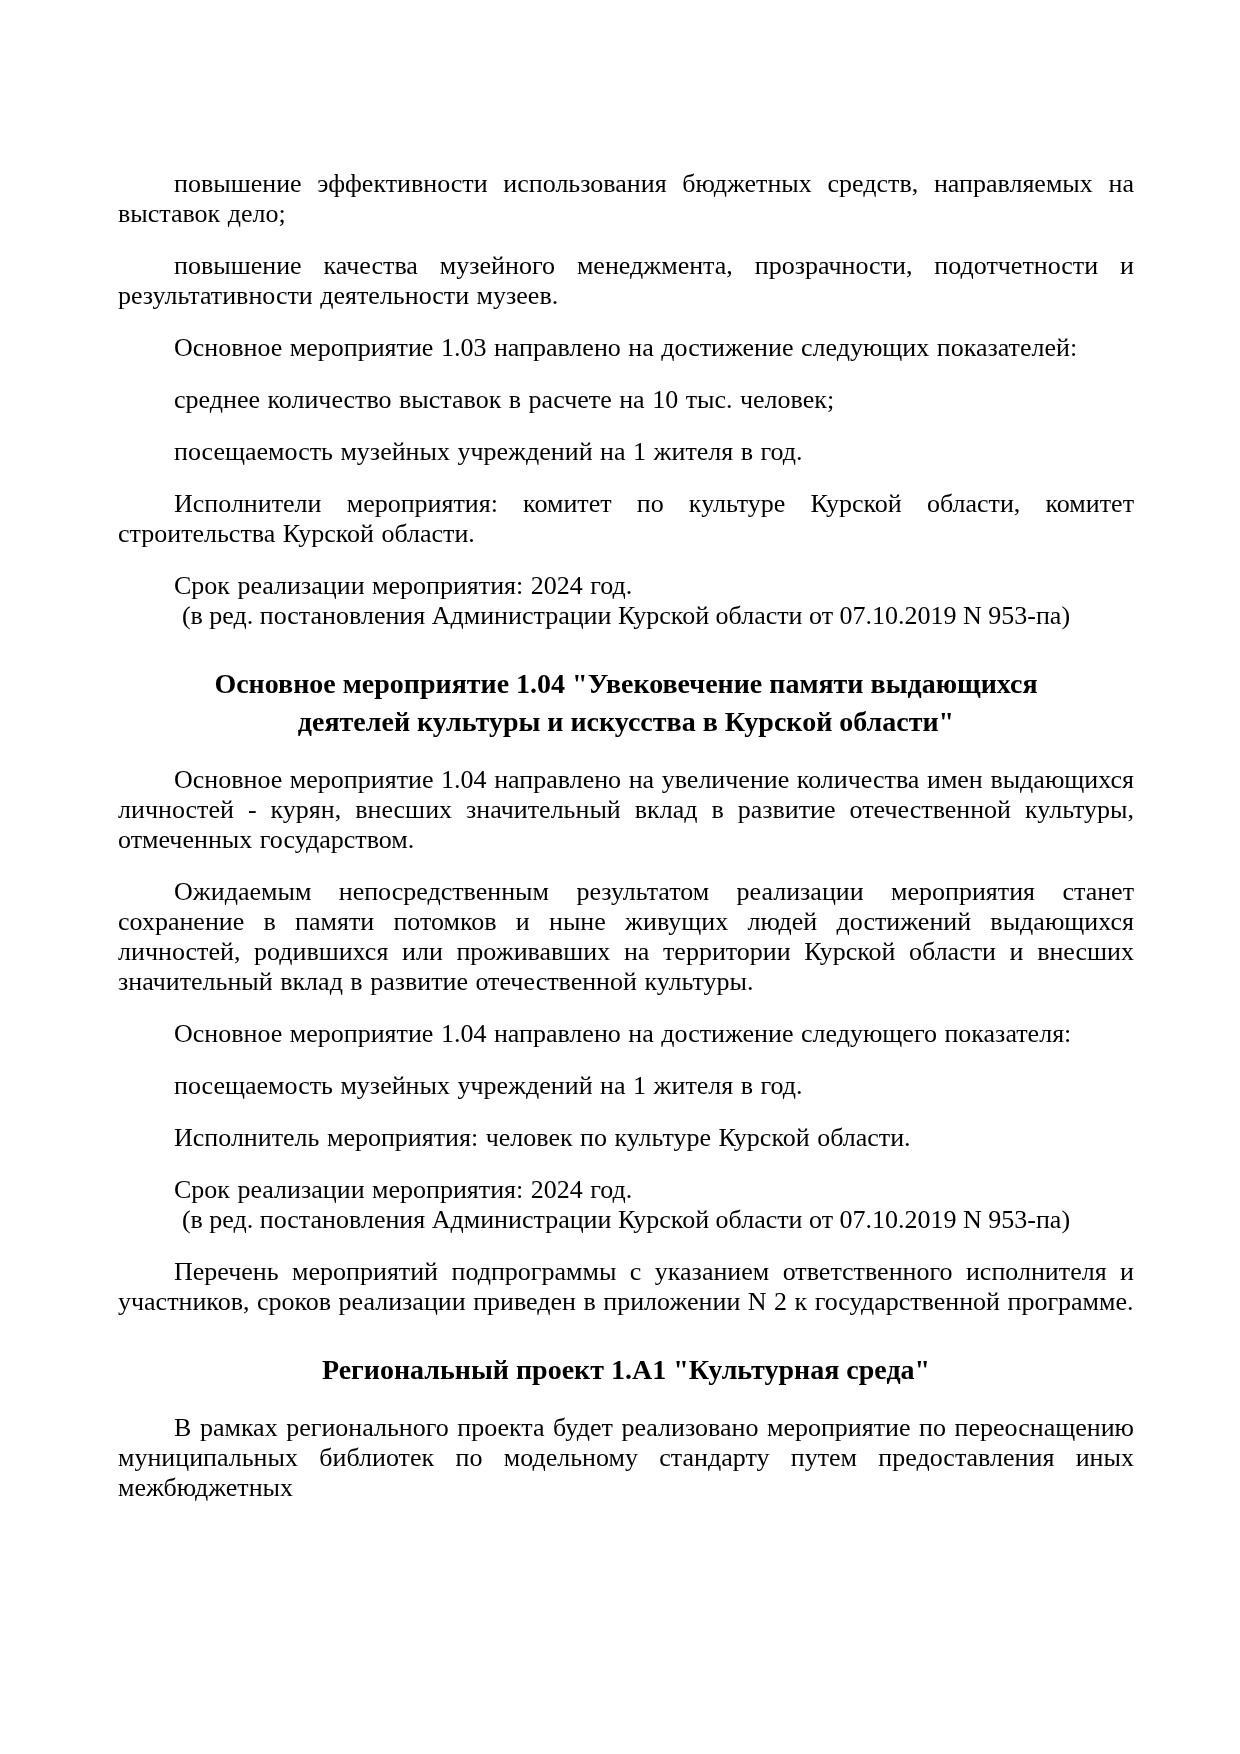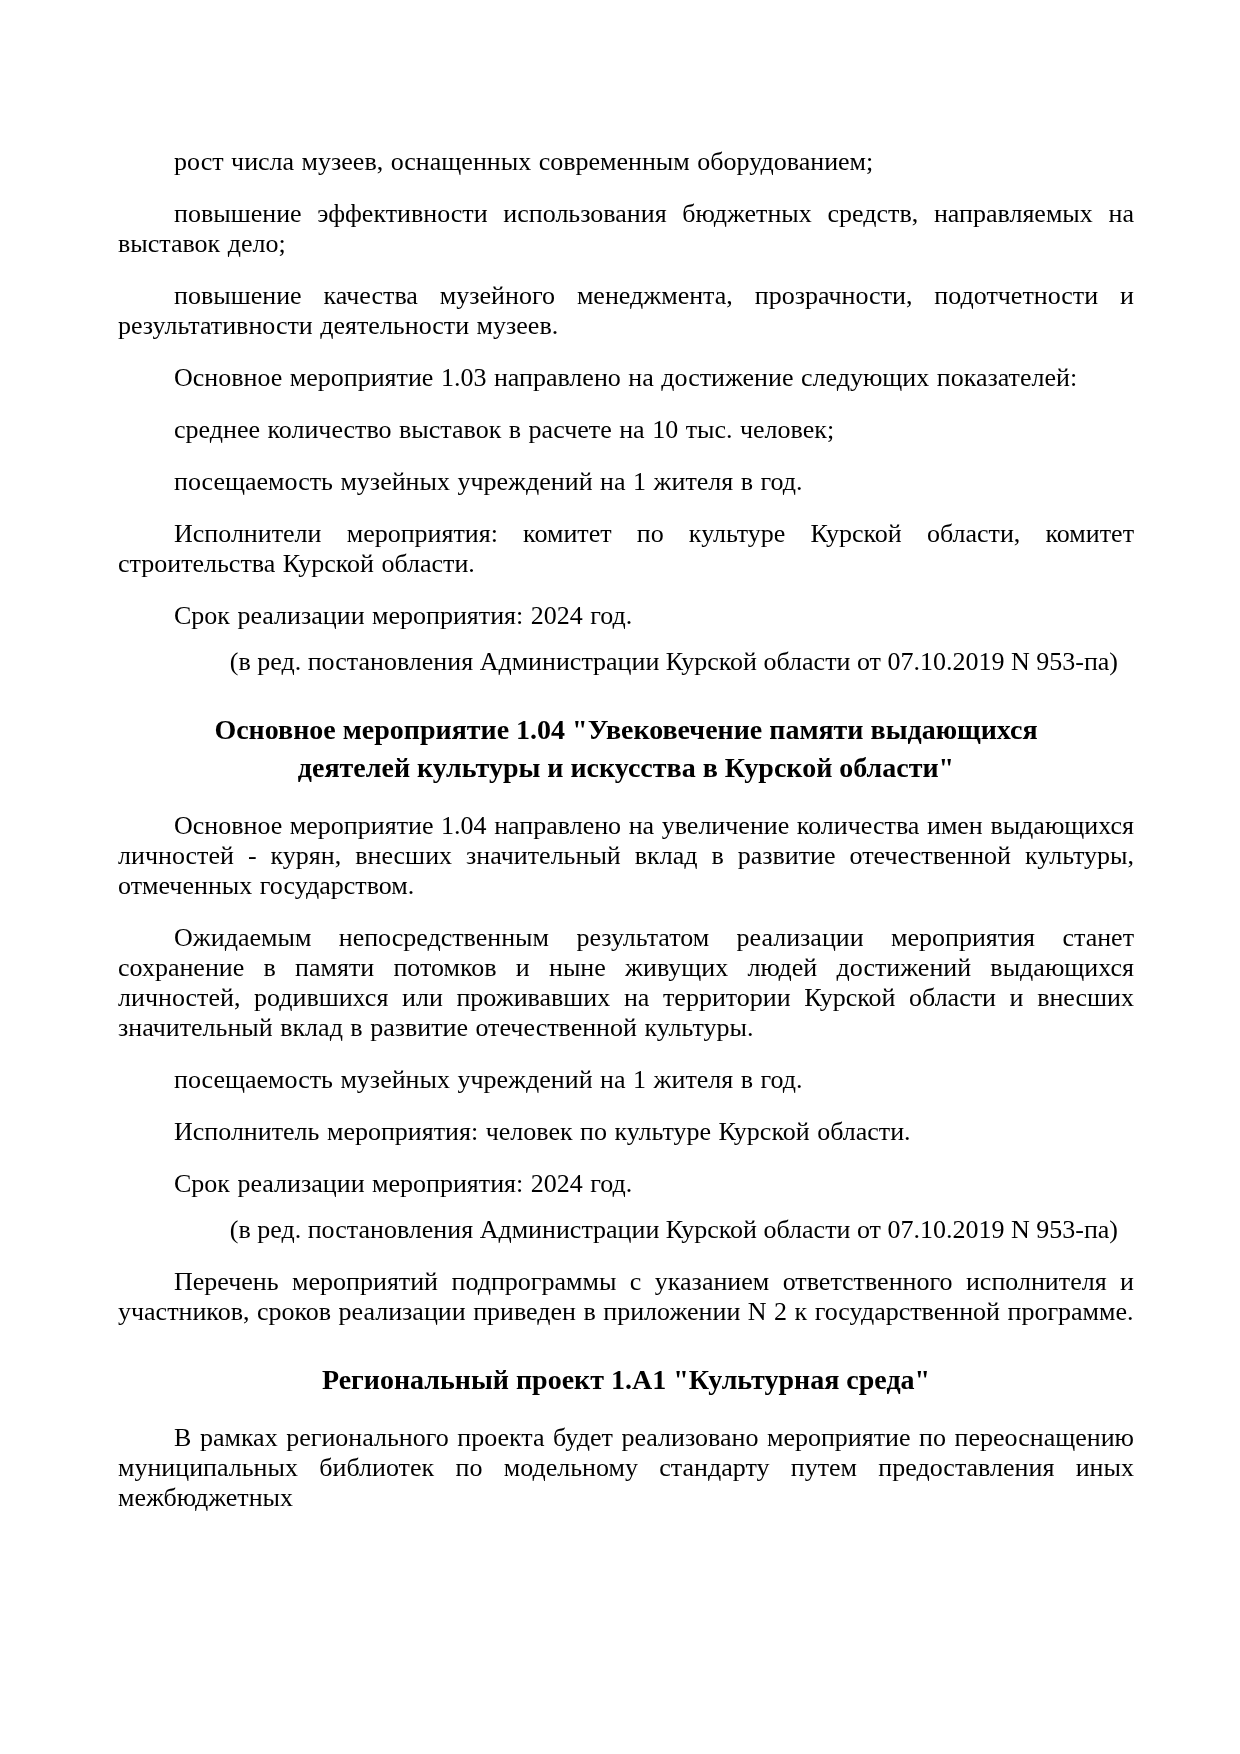--- a/index.html
+++ b/index.html
@@ -23,49 +23,49 @@
     line-height: 30px;
   }
   p.p {
     margin: 22px 0 0 0;
     text-align: justify;
     text-indent: 56px;
     word-spacing: 1px;
   }
   p.p.first { margin-top: 0; }
   p.note {
-    margin: 16px;
-    text-align: right;
+    margin: 0;
+    text-align: center;
     text-indent: 0;
   }
   h2.h {
     margin: 34px 0 24px 0;
     font-size: 28px;
     line-height: 38px;
     font-weight: bold;
     text-align: center;
   }
 </style>
 </head>
 <body>
 
 <div class="page" style="background: rgb(255, 255, 255); color: rgb(0, 0, 0);">
   <main class="content">
-      <p class="p first">рост числа музеев, оснащенных современным оборудованием;</p>
       <p class="p">повышение эффективности использования бюджетных средств, направляемых на выставок дело;</p>
       <p class="p">повышение качества музейного менеджмента, прозрачности, подотчетности и результативности деятельности музеев.</p>
       <p class="p">Основное мероприятие 1.03 направлено на достижение следующих показателей:</p>
       <p class="p">среднее количество выставок в расчете на 10 тыс. человек;</p>
       <p class="p">посещаемость музейных учреждений на 1 жителя в год.</p>
       <p class="p">Исполнители мероприятия: комитет по культуре Курской области, комитет строительства Курской области.</p>
       <p class="p">Срок реализации мероприятия: 2024 год.</p>
       <p class="note">(в ред. постановления Администрации Курской области от 07.10.2019 N 953-па)</p>
       <h2 class="h">Основное мероприятие 1.04 "Увековечение памяти выдающихся<br>деятелей культуры и искусства в Курской области"</h2>
       <p class="p">Основное мероприятие 1.04 направлено на увеличение количества имен выдающихся личностей - курян, внесших значительный вклад в развитие отечественной культуры, отмеченных государством.</p>
       <p class="p">Ожидаемым непосредственным результатом реализации мероприятия станет сохранение в памяти потомков и ныне живущих людей достижений выдающихся личностей, родившихся или проживавших на территории Курской области и внесших значительный вклад в развитие отечественной культуры.</p>
+      <p class="p">Основное мероприятие 1.04 направлено на достижение следующего показателя:</p>
       <p class="p">посещаемость музейных учреждений на 1 жителя в год.</p>
       <p class="p">Исполнитель мероприятия: человек по культуре Курской области.</p>
       <p class="p">Срок реализации мероприятия: 2024 год.</p>
       <p class="note">(в ред. постановления Администрации Курской области от 07.10.2019 N 953-па)</p>
       <p class="p">Перечень мероприятий подпрограммы с указанием ответственного исполнителя и участников, сроков реализации приведен в приложении N 2 к государственной программе.</p>
       <h2 class="h">Региональный проект 1.А1 "Культурная среда"</h2>
       <p class="p">В рамках регионального проекта будет реализовано мероприятие по переоснащению муниципальных библиотек по модельному стандарту путем предоставления иных межбюджетных</p>
     </main>
 </div>
 

